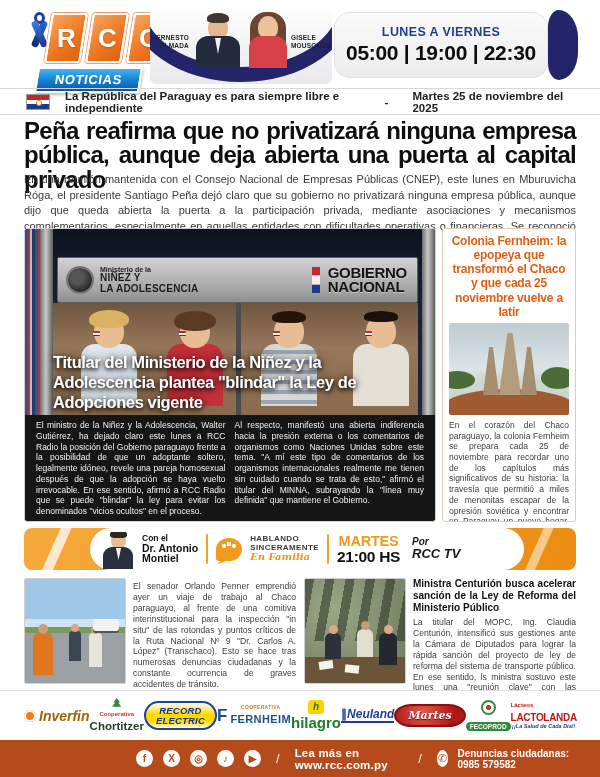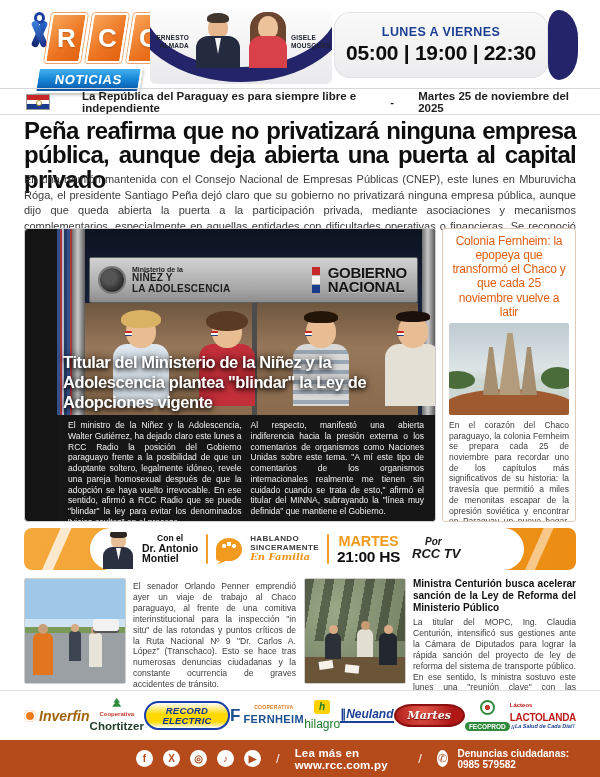--- a/index.html
+++ b/index.html
@@ -35,30 +35,30 @@
   .anchor.woman .torso { background:#d8404a; width:38px; }
   .schedule { position:absolute; left:334px; top:12px; width:214px; height:66px; background:linear-gradient(#fafafa,#ececee); border-radius:16px; box-shadow:inset 0 0 0 1px #e3e3e6; display:flex; flex-direction:column; align-items:center; justify-content:center; gap:2px; }
   .sched-label { color:#1c3f94; font-size:12.5px; font-weight:800; letter-spacing:.4px; }
   .sched-times { color:#0d0d0d; font-size:21px; font-weight:900; letter-spacing:-.3px; }
   .swoosh-right { position:absolute; left:548px; top:10px; width:30px; height:70px; background:#23246a; border-radius:45% 80% 80% 45% / 30% 50% 50% 30%; }
 
   
   .date-bar { position:absolute; top:88px; left:0; width:600px; height:27px; border-top:1px solid #d8d8d8; border-bottom:1px solid #d8d8d8; display:flex; align-items:center; padding:0 26px; }
   .flag { position:relative; width:24px; height:16px; border:1px solid #9a9a9a; background:linear-gradient(#c62828 34%,#fff 34% 66%,#1a3a8c 66%); flex:0 0 auto; }
   .flag i { position:absolute; left:9px; top:5px; width:6px; height:6px; border:1px solid #b5952a; border-radius:50%; background:#fff; }
-  .motto { margin-left:32px; font-size:11.5px; font-weight:700; color:#1e1e1e; }
+  .motto { margin-left:15px; font-size:11.5px; font-weight:700; color:#1e1e1e; }
   .dash { margin:0 24px 0 auto; font-size:11.5px; font-weight:700; color:#1e1e1e; }
   .date { font-size:11.5px; font-weight:700; color:#1e1e1e; }
 
   
   .headline { position:absolute; top:119px; left:24px; width:552px; font-size:24px; line-height:1.02; font-weight:800; color:#0e0e0e; letter-spacing:-.7px; text-align:justify; text-align-last:justify; }
   .lead { position:absolute; top:172px; left:24px; width:552px; font-size:11px; line-height:1.42; color:#3a3a3a; text-align:justify; }
 
   
-  .feature-card { position:absolute; top:228px; left:24px; width:412px; height:294px; border:1px solid #cfcfcf; border-radius:4px; overflow:hidden; background:#141414;padding-left:32px; }
+  .feature-card { position:absolute; top:228px; left:24px; width:412px; height:294px; border:1px solid #cfcfcf; border-radius:4px; overflow:hidden; background:#141414; }
   .bldg { position:relative; width:100%; height:186px; background:linear-gradient(#0d1420,#15203a 40%,#1c2740); overflow:hidden; }
   .refl { position:absolute; left:0; top:0; bottom:0; width:15px; background:repeating-linear-gradient(90deg,#3a5a9a 0 3px,#c23b3b 3px 5px,#d8d8e8 5px 7px,#27406e 7px 10px); opacity:.85; }
   .pillar { position:absolute; top:0; bottom:0; width:13px; background:linear-gradient(90deg,#6e6e6e,#c9c9c9 45%,#5c5c5c); }
   .pillar.l { left:15px; } .pillar.r { right:0; }
   .sign { position:absolute; left:32px; right:17px; top:28px; height:46px; background:linear-gradient(#d2d2d2,#a7a7a7 70%,#8d8d8d); border:1px solid #5f5f5f; border-radius:2px; display:flex; align-items:center; padding:0 10px; gap:8px; }
   .seal { width:24px; height:24px; border-radius:50%; background:radial-gradient(circle at 40% 38%,#555 30%,#2c2c2c 70%); box-shadow:0 0 0 2px #777; flex:0 0 auto; }
   .sign-text { line-height:1.05; color:#1d1d1d; }
   .sign-text .s1 { font-size:7px; font-weight:600; }
   .sign-text .s2,.sign-text .s3 { font-size:10px; font-weight:800; letter-spacing:.2px; }
   .flag-squares { display:flex; flex-direction:column; gap:1px; margin-left:auto; }
@@ -72,27 +72,27 @@
   .kid .head::after { content:""; position:absolute; left:-1px; top:16px; width:7px; height:5px; background:linear-gradient(#c62828 40%,#fff 40% 70%,#1a3a8c 70%); border-radius:1px; }
   .kid .torso { width:56px; height:62px; margin:-4px auto 0; border-radius:14px 14px 0 0; }
   .kid.blond .head::before { content:""; position:absolute; inset:-5px -5px auto -5px; height:18px; border-radius:50% 50% 40% 40%; background:#d9b263; }
   .kid.blond .torso { background:#dfe8f0; }
   .kid.girl .head::before { content:""; position:absolute; inset:-4px -6px auto -6px; height:20px; border-radius:50% 50% 45% 45%; background:#5a3a22; }
   .kid.girl .torso { background:#c4303a; }
   .kid.boy1 .head::before { content:""; position:absolute; inset:-4px -2px auto -2px; height:12px; border-radius:50% 50% 35% 35%; background:#241509; }
   .kid.boy1 .torso { background:repeating-linear-gradient(#d8d8d8 0 6px,#9aa7b5 6px 10px); }
   .kid.boy2 .head::before { content:""; position:absolute; inset:-4px -2px auto -2px; height:11px; border-radius:50% 50% 35% 35%; background:#1c110a; }
   .kid.boy2 .torso { background:#e4e0d6; }
-  .feature-caption { position:absolute; left:6px; right:12px; bottom:3px; color:#fff; font-size:16.5px; line-height:1.22; font-weight:800; letter-spacing:-.4px; text-shadow:0 2px 4px rgba(0,0,0,.9),0 0 10px rgba(0,0,0,.7); }
+  .feature-caption { position:absolute; left:28px; right:12px; bottom:3px; color:#fff; font-size:16.5px; line-height:1.22; font-weight:800; letter-spacing:-.4px; text-shadow:0 2px 4px rgba(0,0,0,.9),0 0 10px rgba(0,0,0,.7); }
   .feature-cols { display:flex; gap:9px; padding:5px 11px 6px; background:#161616; height:108px; }
   .feature-cols p { flex:1; color:#f2f2f2; font-size:8.5px; line-height:1.27; text-align:justify; }
 
   
   .sidebar-card { position:absolute; top:228px; left:442px; width:134px; height:294px; border:1px solid #e2cbb6; border-radius:3px; background:#fff; padding:5px 6px; overflow:hidden; }
-  .sb-title { color:#e05e12; font-size:12px; line-height:1.18; font-weight:400; text-align:center; letter-spacing:-.2px; }
+  .sb-title { color:#e05e12; font-size:12px; line-height:1.18; font-weight:700; text-align:center; letter-spacing:-.2px; }
   .monument { position:relative; width:100%; height:92px; margin-top:4px; background:linear-gradient(#bfcbd1,#dde4e6 50%,#cdd7d2 62%); overflow:hidden; border-radius:2px; }
   .monument .tree { position:absolute; bottom:26px; width:34px; height:18px; border-radius:50%; background:#4a6b3a; }
   .monument .tree.t1 { left:-8px; } .monument .tree.t2 { right:-6px; height:22px; }
   .monument .ground { position:absolute; left:-12px; right:-12px; bottom:0; height:26px; background:#a05a30; border-radius:50% 50% 0 0 / 90% 90% 0 0; }
   .monument .pil { position:absolute; bottom:20px; background:#b39c7c; clip-path:polygon(38% 0,62% 0,100% 100%,0 100%); }
   .monument .pil.c { left:50px; width:22px; height:62px; }
   .monument .pil.a { left:34px; width:16px; height:48px; background:#a68f70; }
   .monument .pil.b { left:72px; width:16px; height:48px; background:#a68f70; }
   .sb-body { margin-top:5px; font-size:8.5px; line-height:1.26; color:#3c3c3c; text-align:justify; }
 
@@ -100,34 +100,34 @@
   .banner { position:absolute; top:528px; left:24px; width:552px; height:42px; border-radius:8px; background:linear-gradient(100deg,#f5a93c,#ec8d12); overflow:hidden; }
   .banner::before { content:""; position:absolute; left:26px; top:-10px; width:10px; height:70px; background:rgba(255,255,255,.75); transform:rotate(24deg); }
   .banner::after { content:""; position:absolute; right:34px; top:-10px; width:9px; height:70px; background:rgba(255,248,235,.55); transform:rotate(24deg); }
   .banner-white { position:absolute; left:66px; right:52px; top:0; bottom:0; background:#fff; border-radius:22px; display:flex; align-items:center; padding:0 12px; gap:8px; }
   .host-photo { position:relative; width:32px; height:38px; align-self:flex-end; overflow:hidden; }
   .host-photo .h-head { width:15px; height:17px; margin:0 auto; border-radius:50% 50% 45% 45%; background:#e7bd96; position:relative; }
   .host-photo .h-head::before { content:""; position:absolute; top:-2px; left:-1px; right:-1px; height:8px; border-radius:50% 50% 30% 30%; background:#2e2620; }
   .host-photo .h-suit { width:30px; height:22px; margin:-2px auto 0; border-radius:9px 9px 0 0; background:#2a3040; position:relative; }
   .host-photo .h-suit::before { content:""; position:absolute; left:13px; top:1px; width:5px; height:12px; background:#fff; clip-path:polygon(0 0,100% 0,50% 100%); }
   .host-text { line-height:1.04; color:#111; }
-  .host-text .hp { font-size:8.5px; font-weight:600;text-align:center; }
+  .host-text .hp { font-size:8.5px; font-weight:600; }
   .host-text .hn { font-size:10.5px; font-weight:800; }
   .vdiv { width:2px; height:30px; background:#f0a028; border-radius:2px; }
   .bubble { position:relative; width:26px; height:23px; background:#f29a1e; border-radius:50% 50% 50% 12%; flex:0 0 auto;
     background-image:radial-gradient(circle at 8px 8px,#fff 1.8px,transparent 2.3px),radial-gradient(circle at 13px 6px,#fff 2.1px,transparent 2.6px),radial-gradient(circle at 18px 8px,#fff 1.8px,transparent 2.3px),linear-gradient(#f29a1e,#f29a1e); }
   .bubble::after { content:""; position:absolute; left:1px; bottom:-4px; width:8px; height:8px; background:#f29a1e; clip-path:polygon(0 100%,100% 0,100% 60%); }
   .show-text { line-height:1.05; }
   .show-text .st1,.show-text .st2 { font-size:8px; font-weight:800; color:#3a3a3a; letter-spacing:.4px; }
   .show-text .st3 { font-size:10px; font-style:italic; font-weight:700; color:#ef9418; font-family:"DejaVu Serif", serif; }
   .time-block { text-align:center; line-height:1; }
   .time-block .day { color:#f29a1e; font-size:14.5px; font-weight:900; letter-spacing:-.2px; }
   .time-block .hs { color:#0d0d0d; font-size:15.5px; font-weight:900; letter-spacing:-.3px; }
   .by-block { line-height:1.05; font-style:italic; color:#171717; margin-left:4px; }
-  .by-block .by { font-size:10px; font-weight:700;margin-left:13px; }
+  .by-block .by { font-size:10px; font-weight:700; }
   .by-block .ch { font-size:13px; font-weight:900; }
 
   
   .news-row { position:absolute; top:578px; left:24px; width:552px; height:108px; display:flex; gap:8px; }
   .news-item { flex:1; display:flex; gap:7px; }
   .news-photo { width:102px; height:106px; border:1px solid #cfcfcf; border-radius:2px; flex:0 0 auto; position:relative; overflow:hidden; }
   .photo-road { background:linear-gradient(#9ec7e8 0 38%,#cfe3f2 38% 46%,#7a9a5a 46% 52%,#9aa0a4 52%); }
   .photo-road .p-orange { position:absolute; left:8px; bottom:8px; width:20px; height:42px; border-radius:6px 6px 0 0; background:#e2761f; }
   .photo-road .p-orange::before { content:""; position:absolute; top:-9px; left:5px; width:10px; height:10px; border-radius:50%; background:#caa07a; }
   .photo-road .p-fig1 { position:absolute; left:44px; bottom:22px; width:12px; height:30px; border-radius:4px 4px 0 0; background:#3c4452; }
@@ -156,21 +156,21 @@
   .sp-inverfin i { width:12px; height:12px; border-radius:50%; background:#ef7d20; display:inline-block; box-shadow:inset 0 0 0 2px #fff, inset 0 0 0 4px #ef7d20; }
   .sp-chort .top { display:block; color:#c23b2a; font-size:6px; font-weight:700; }
   .sp-chort .nm { color:#21402a; font-size:11.5px; font-weight:700;margin-top:48px; }
   .sp-chort i { display:block; margin:0 auto 1px; width:12px; height:12px; background:#2f8a3c; clip-path:polygon(50% 0,78% 38%,62% 38%,88% 72%,12% 72%,38% 38%,22% 38%); }
   .sp-record { border:2px solid #1a3faa; border-radius:16px; background:linear-gradient(#fff,#ffd900 45%,#ffd900 75%,#fff); padding:3px 10px; color:#10309a; font-weight:900; font-style:italic; font-size:9.5px; letter-spacing:.2px; }
   .sp-fern { display:flex; align-items:center; gap:3px; color:#1b4f8f; }
   .sp-fern b { font-size:17px; font-weight:900; }
   .sp-fern .top { display:block; color:#e07818; font-size:5px; font-weight:700; letter-spacing:.3px; }
   .sp-fern .nm { font-size:11px; font-weight:900; letter-spacing:.4px; }
   .sp-hilagro i { display:block; margin:0 auto 1px; width:16px; height:14px; background:#ffd100; border-radius:3px; color:#1f7a2d; font-weight:900; font-size:10px; line-height:14px; }
-  .sp-hilagro .nm { color:#1f7a2d; font-size:12px; font-weight:400; }
+  .sp-hilagro .nm { color:#1f7a2d; font-size:15px; font-weight:700; }
   .sp-neuland { color:#1b3f94; font-style:italic; font-weight:800; font-size:12px; border-bottom:2px solid #1b3f94; padding-bottom:1px; }
   .sp-neuland i { color:#1b3f94; font-style:normal; }
   .sp-classic { background:radial-gradient(circle at 40% 30%,#e05a4a,#b01818 70%); border:2px solid #8a1010; border-radius:50% 50% 50% 50% / 100% 100% 100% 100%; color:#fff; font-family:"DejaVu Serif", serif; font-style:italic; font-weight:700; font-size:11px; padding:4px 12px; text-shadow:0 1px 1px #600; }
   .sp-feco i { display:block; margin:0 auto 1px; width:15px; height:15px; border-radius:50%; border:2px solid #2f8a3c; background:radial-gradient(circle,#c23b2a 35%,#fff 36%); }
   .sp-feco .nm { background:#2f8a3c; color:#fff; font-size:6.5px; font-weight:800; border-radius:6px; padding:1px 4px; }
   .sp-lacto .top { display:block; color:#c01818; font-size:6px; font-weight:800; text-align:left; }
   .sp-lacto .nm { color:#c01818; font-size:10px; font-weight:900; letter-spacing:-.3px; }
   .sp-lacto .tag { display:block; color:#1b3f94; font-size:5.5px; font-style:italic; font-weight:700; }
 
   

